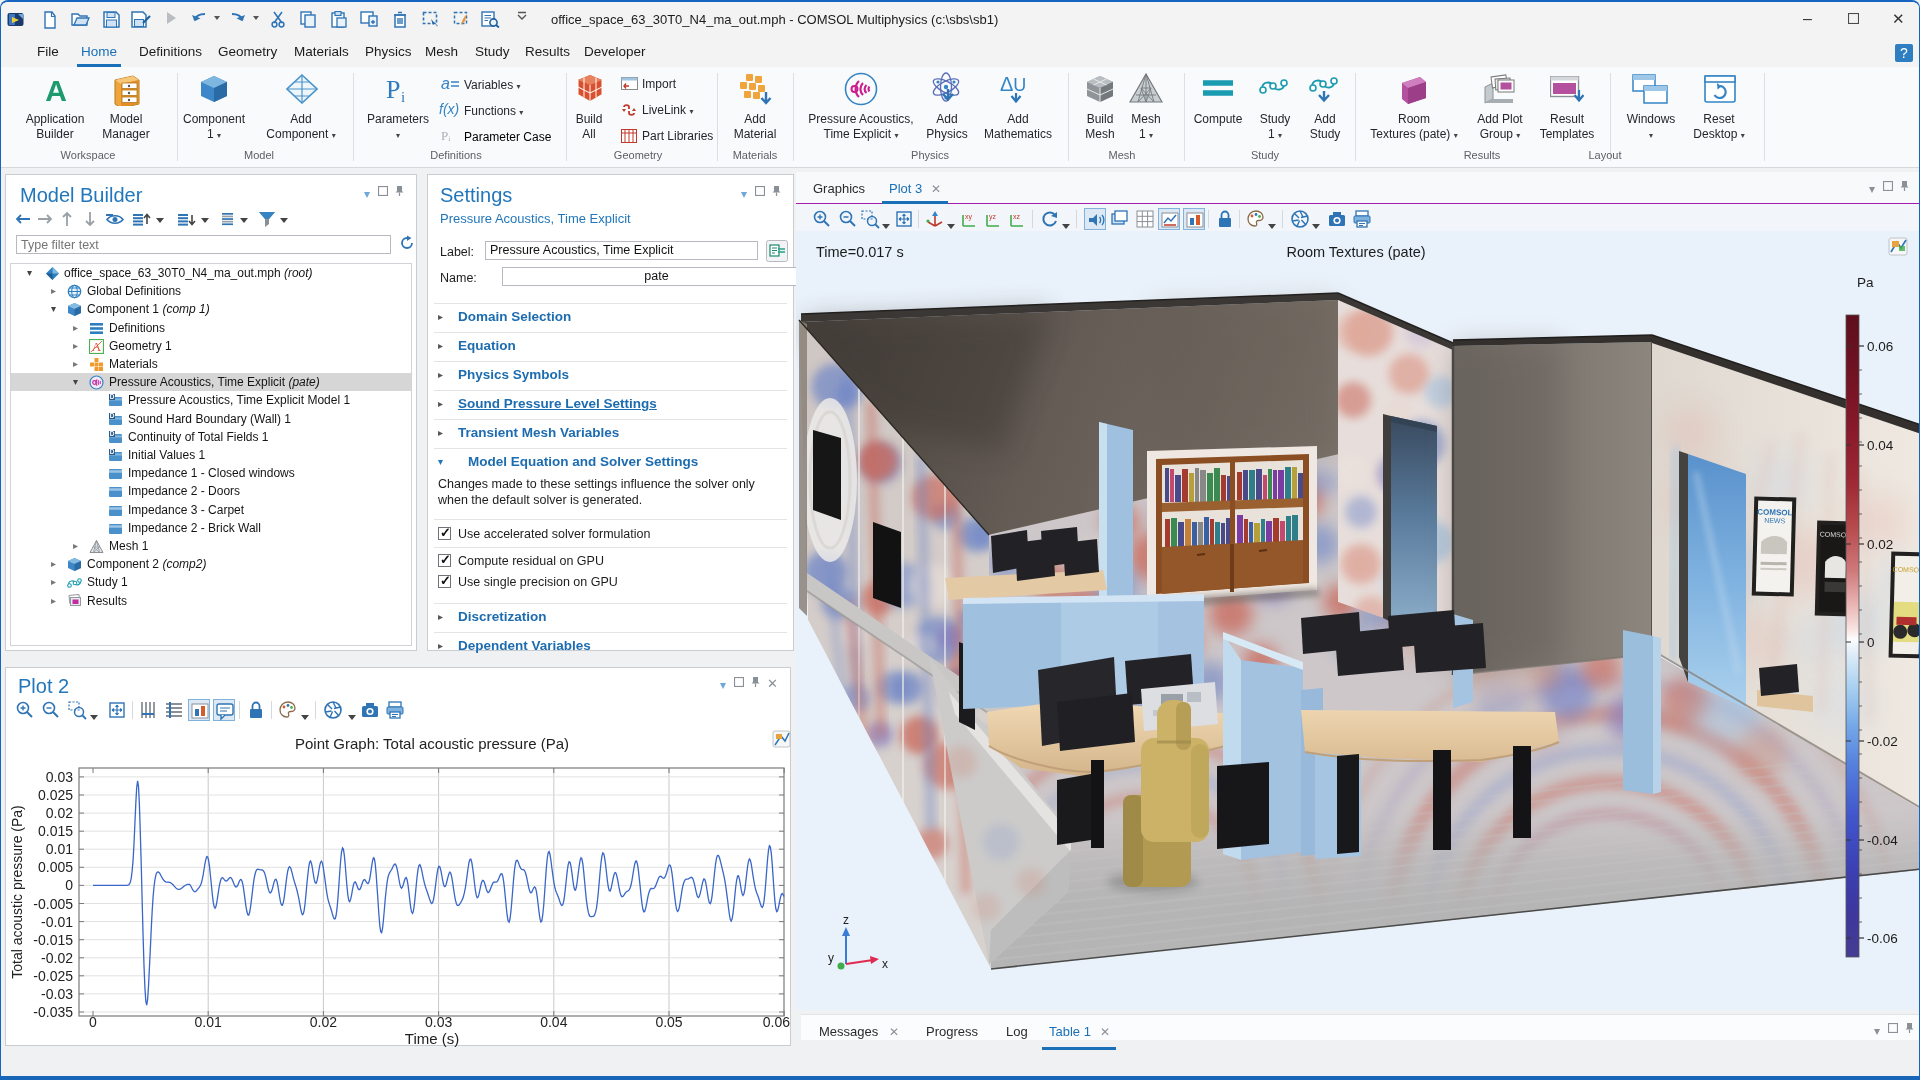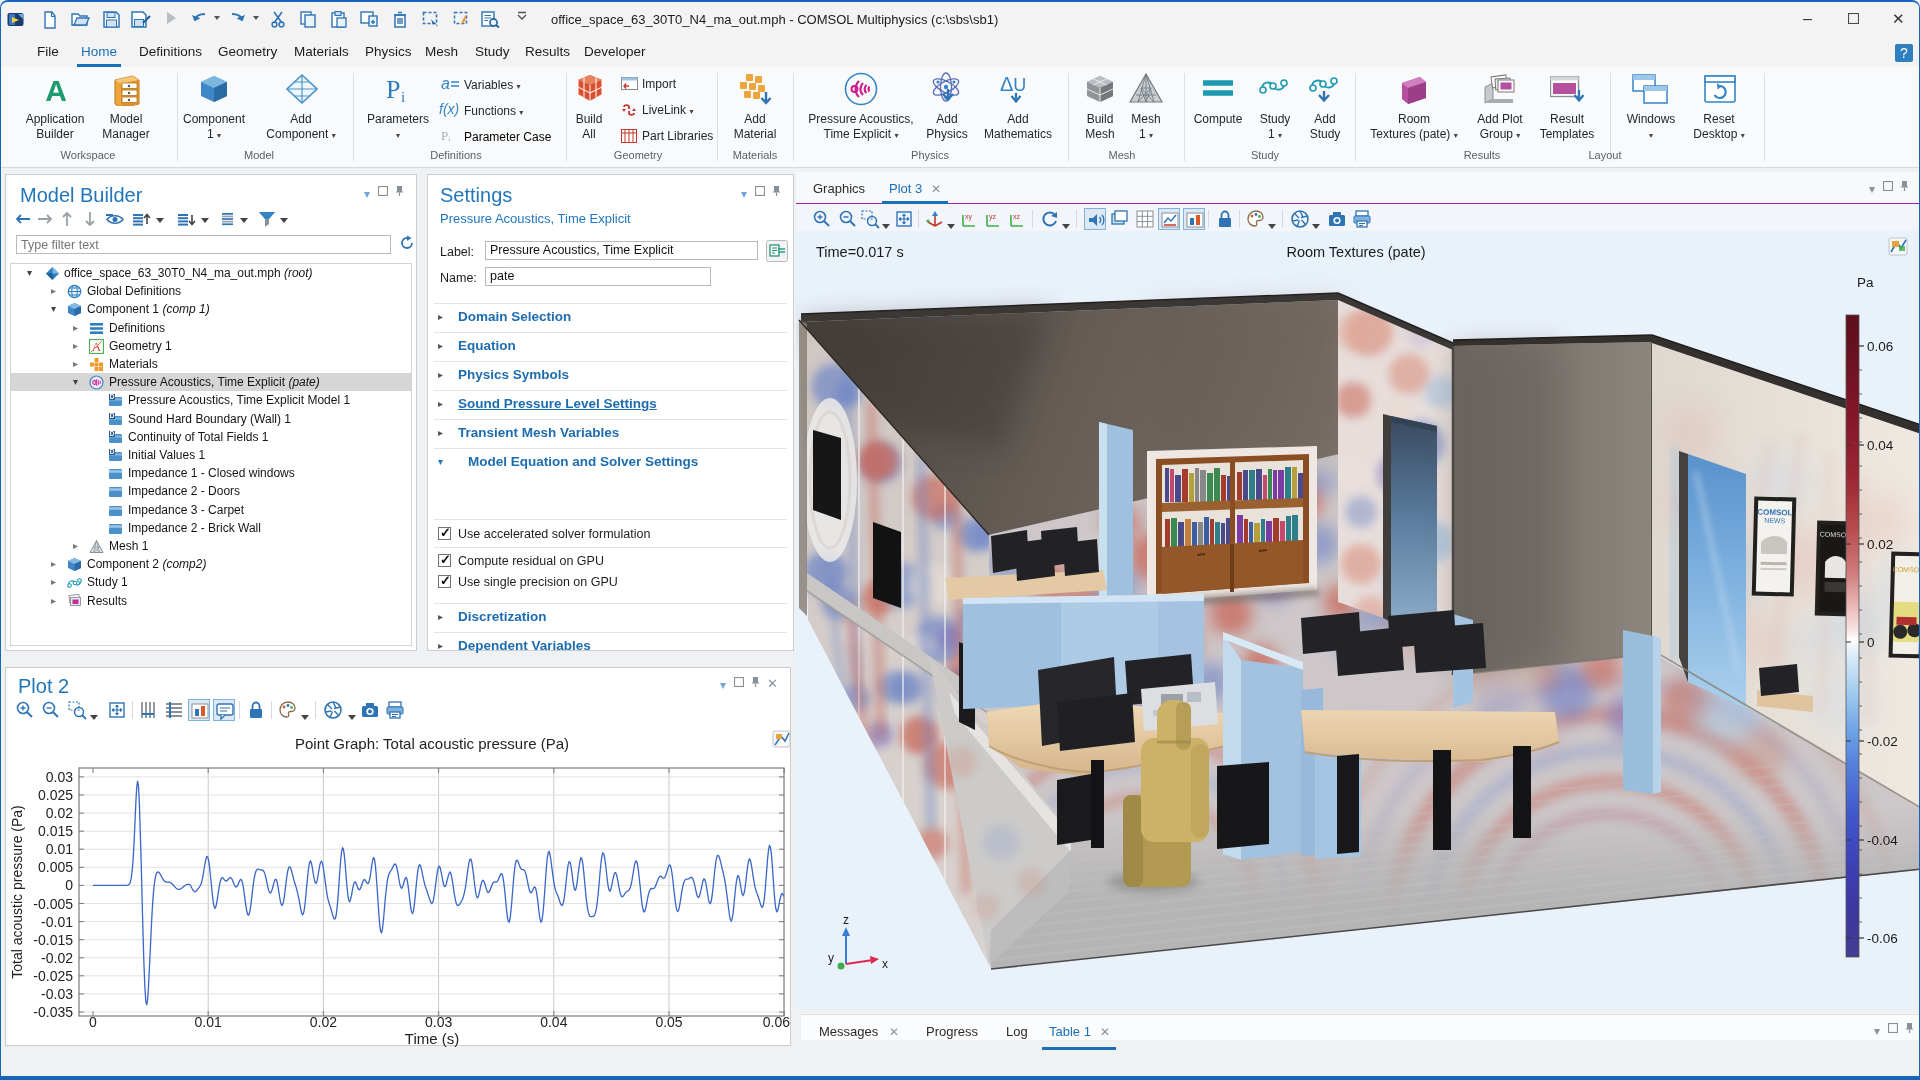--- a/index.html
+++ b/index.html
@@ -648,39 +648,40 @@
       <div style="position:absolute;left:12px;top:36px;font-size:13px;color:#2277bb;">Pressure Acoustics, Time Explicit</div>
       <div class="stext" style="left:12px;top:70px;">Label:</div>
       <div class="inp" style="left:57px;top:66px;width:273px;">Pressure Acoustics, Time Explicit</div>
       <svg style="position:absolute;left:338px;top:65px;" width="22" height="22" viewBox="0 0 22 22">
         <rect x="0.5" y="0.5" width="21" height="21" rx="2" fill="#f2f3f4" stroke="#b6bac0"></rect>
         <rect x="4" y="5" width="9" height="11" fill="#fff" stroke="#1d8a6e" stroke-width="1.2"></rect>
         <path d="M6 8 L11 8 M6 10.5 L11 10.5 M6 13 L9 13" stroke="#1d8a6e" stroke-width="1"></path>
         <path d="M12 9 L19 9 M12 12 L19 12" stroke="#24a186" stroke-width="1.6"></path>
       </svg>
       <div class="stext" style="left:12px;top:96px;">Name:</div>
-      <div class="inp" style="left:57px;top:92px;width:226px;">pate</div>
+      <div class="inp" style="left:74px;top:92px;width:305px;text-align:center;">pate</div>
       <div class="ssep" style="top:128px;"></div>
       <span class="scaret" style="left:10px;top:136px;color:#555;font-size:10px;">▸</span>
       <div class="shead" style="left:30px;top:134px;">Domain Selection</div>
       <div class="ssep" style="top:157px;"></div>
       <span class="scaret" style="left:10px;top:165px;color:#555;font-size:10px;">▸</span>
       <div class="shead" style="left:30px;top:163px;">Equation</div>
       <div class="ssep" style="top:186px;"></div>
       <span class="scaret" style="left:10px;top:194px;color:#555;font-size:10px;">▸</span>
       <div class="shead" style="left:30px;top:192px;">Physics Symbols</div>
       <div class="ssep" style="top:215px;"></div>
       <span class="scaret" style="left:10px;top:223px;color:#555;font-size:10px;">▸</span>
       <div class="shead" style="left:30px;top:221px;text-decoration:underline;">Sound Pressure Level Settings</div>
       <div class="ssep" style="top:244px;"></div>
       <span class="scaret" style="left:10px;top:252px;color:#555;font-size:10px;">▸</span>
       <div class="shead" style="left:30px;top:250px;">Transient Mesh Variables</div>
       <div class="ssep" style="top:273px;"></div>
       <span class="scaret" style="left:10px;top:281px;color:#2277bb;font-size:10px;">▾</span>
       <div class="shead" style="left:40px;top:279px;">Model Equation and Solver Settings</div>
+      <div class="stext" style="left:10px;top:301px;width:345px;line-height:16px;">Changes made to these settings influence the solver only when the default solver is generated.</div>
       <div class="ssep" style="top:344px;"></div>
       <div class="cb" style="left:10px;top:352px;"></div>
       <div class="stext" style="left:30px;top:352px;">Use accelerated solver formulation</div>
       <div class="ssep" style="top:372px;"></div>
       <div class="cb" style="left:10px;top:379px;"></div>
       <div class="stext" style="left:30px;top:379px;">Compute residual on GPU</div>
       <div class="cb" style="left:10px;top:400px;"></div>
       <div class="stext" style="left:30px;top:400px;">Use single precision on GPU</div>
       <div class="ssep" style="top:428px;"></div>
       <span class="scaret" style="left:10px;top:436px;color:#555;font-size:10px;">▸</span>

